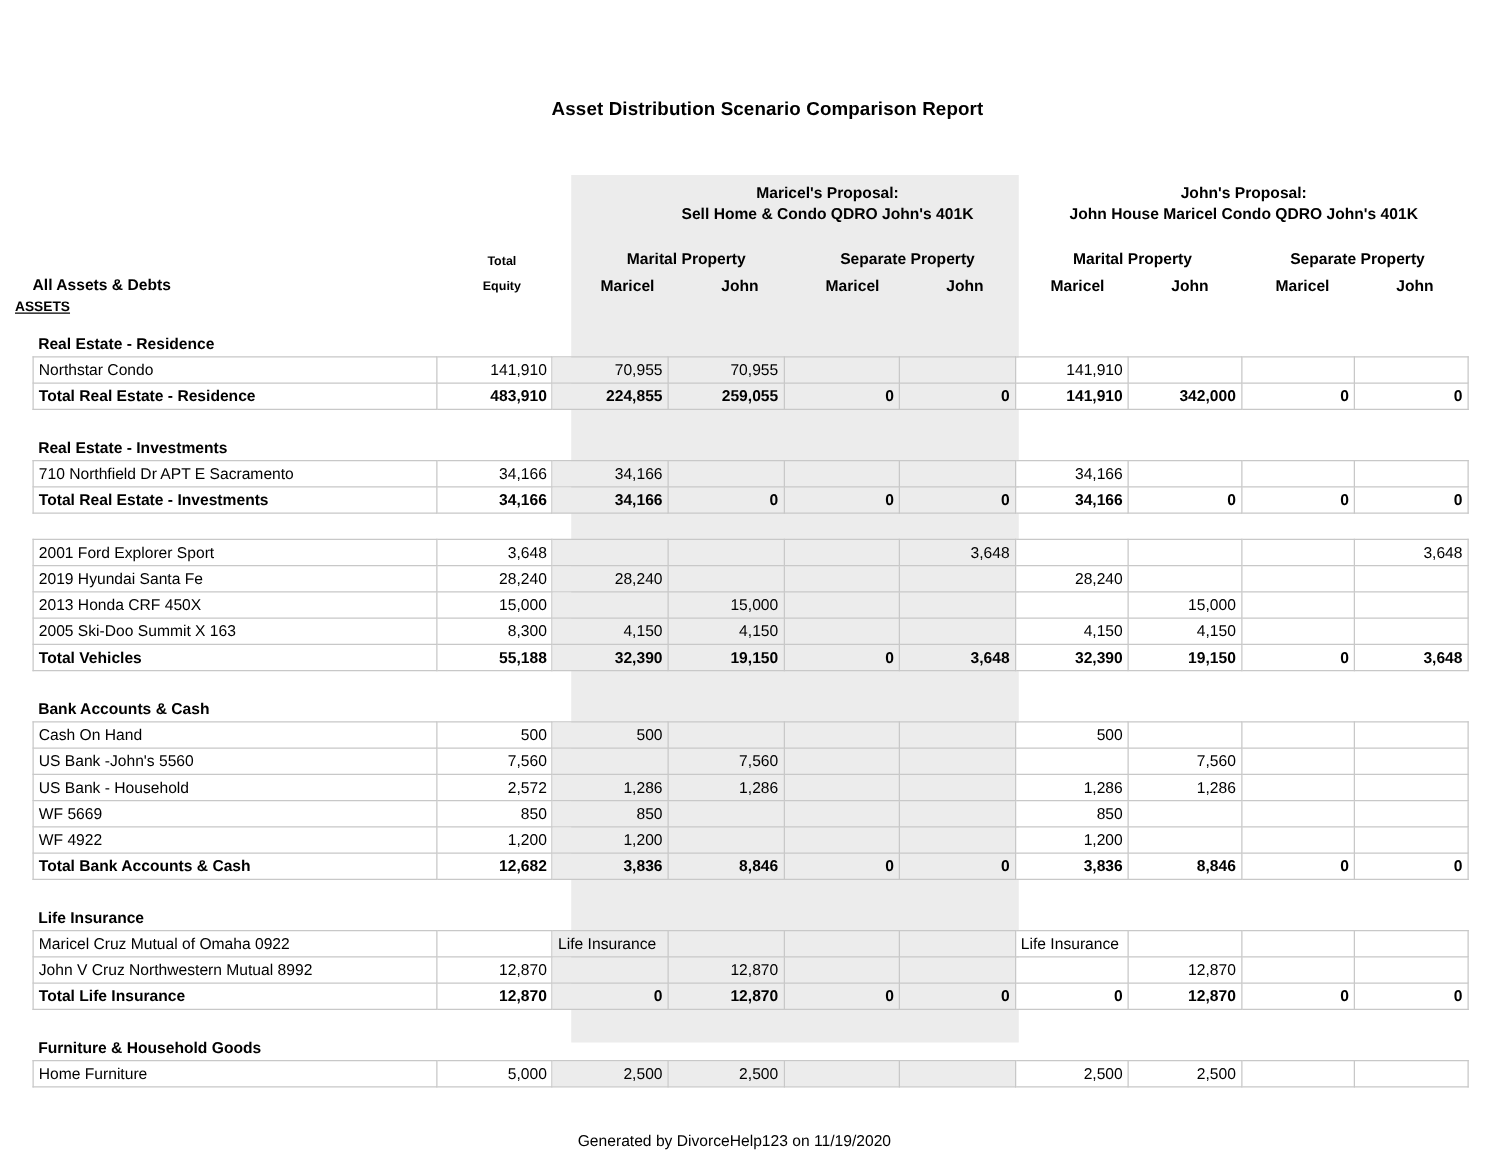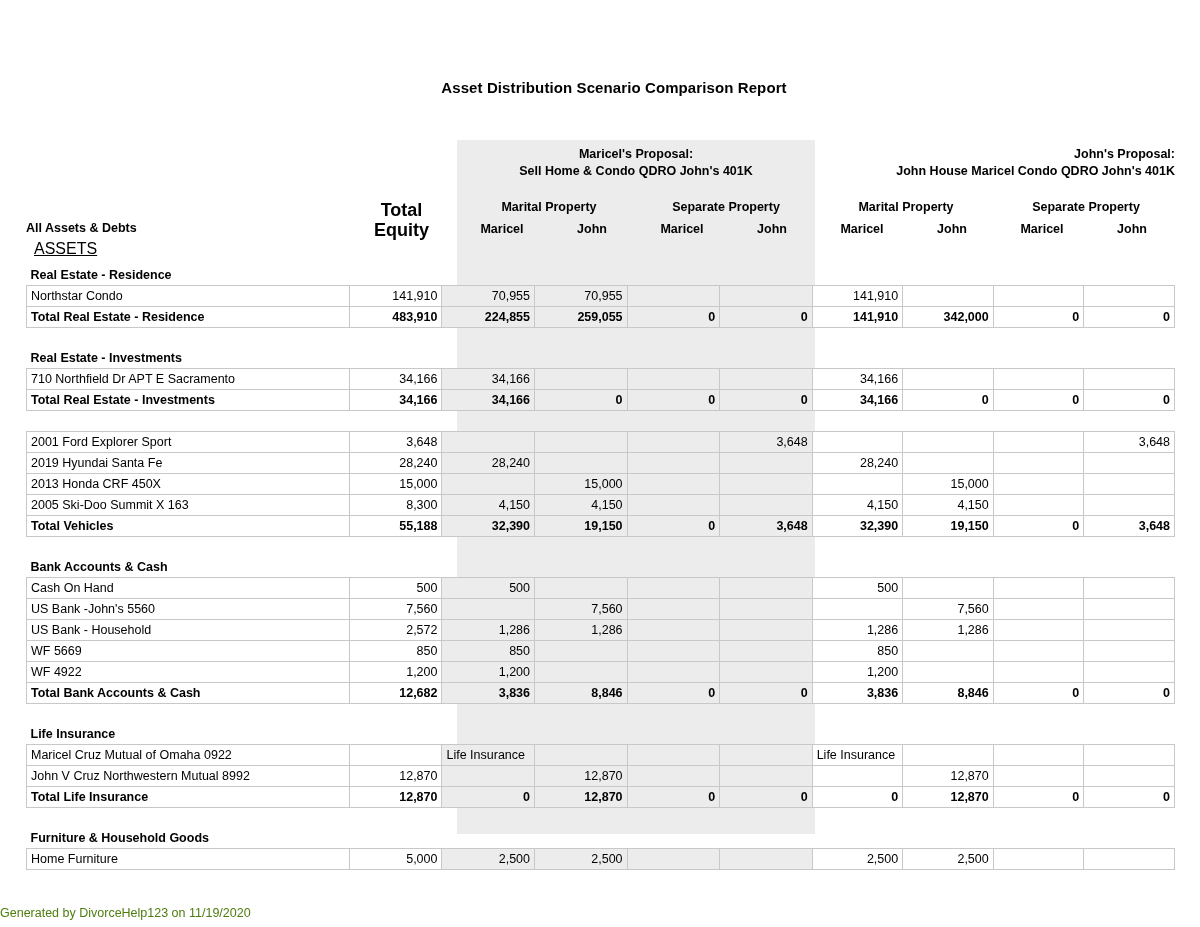--- a/index.html
+++ b/index.html
@@ -49,22 +49,22 @@
 
   
   .proposal-header {
     position: absolute;
     top: 146px;
     text-align: center;
     font-weight: bold;
     font-size: 12.5px;
     line-height: 17px;
   }
-  #proposal-left  { left: 457px; width: 358px; }
-  #proposal-right { left: 815px; width: 360px; text-align: right; }
+  #proposal-left  { left: 457px; width: 358px; padding-left: 26px; }
+  #proposal-right { left: 815px; width: 360px; }
 
   
   .group-header {
     position: absolute;
     top: 200px;
     text-align: center;
     font-weight: bold;
     font-size: 12.5px;
   }
   
@@ -75,36 +75,36 @@
     font-weight: bold;
     font-size: 12.5px;
   }
   #total-equity-header {
     position: absolute;
     top: 200px;
     left: 347px;
     width: 109px;
     text-align: center;
     font-weight: bold;
-    font-size: 18px;
+    font-size: 10px;
     line-height: 20px;
   }
   #all-assets-label {
     position: absolute;
     top: 221px;
     left: 26px;
     font-weight: bold;
     font-size: 12.5px;
   }
   #assets-label {
     position: absolute;
     top: 240px;
-    left: 34px;
-    font-weight: normal;
-    font-size: 16px;
+    left: 12px;
+    font-weight: bold;
+    font-size: 11px;
     text-decoration: underline;
   }
 
   
   #asset-table {
     position: absolute;
     top: 265px;
     left: 26px;
     width: 1149px;
     border-collapse: collapse;
@@ -154,23 +154,23 @@
   }
   tr.total-row td.label-cell { font-weight: bold; padding-left: 10px; margin-top: 45px; }
   td.sec-label { padding-left: 6px; }
 
   
   #footer-note {
     position: absolute;
     left: 0;
     top: 906px;
     width: 1175px;
-    text-align: left;
-    font-size: 12.5px;
-    color: #4d7c0f;
+    text-align: center;
+    font-size: 12.5px;
+    color: #000000;
   }
 </style>
 </head>
 <body>
 
 <div id="scenario-band"></div>
 
 <div id="title-block">
   <div id="report-title">Asset Distribution Scenario Comparison Report</div>
 </div>

